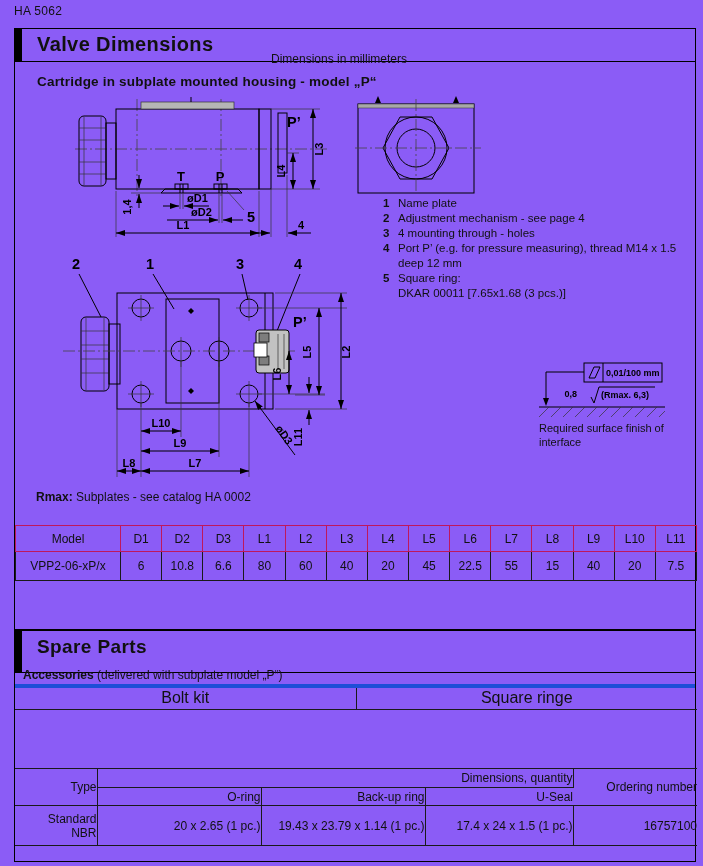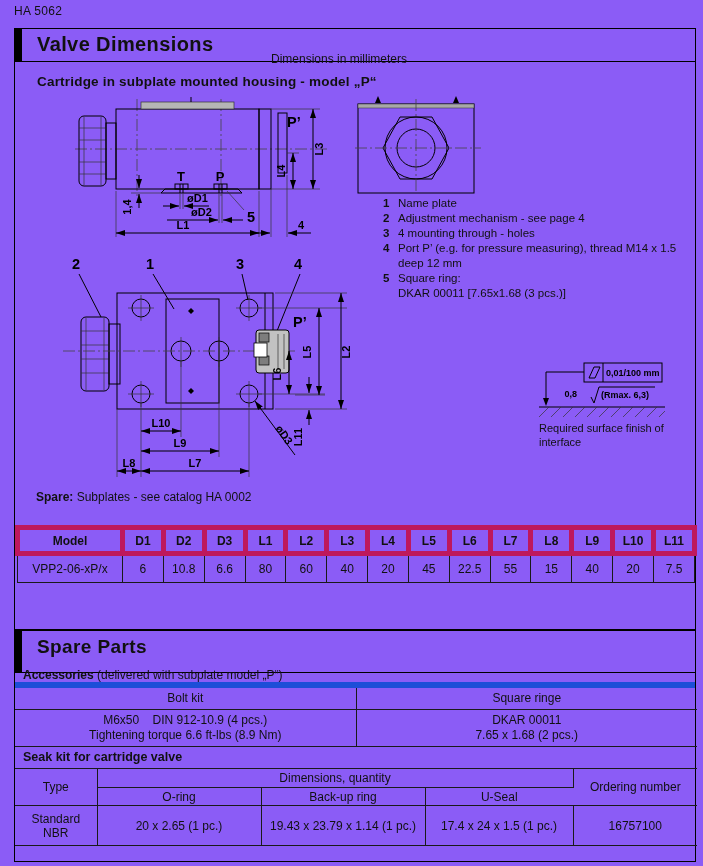--- a/index.html
+++ b/index.html
@@ -38,41 +38,41 @@
   .callouts .num { font-weight:bold; width:15px; flex:none; }
   .pre { white-space:pre-line; }
 
   .sfcap { position:absolute; left:524px; top:392px; width:158px; font-size:11px; line-height:14px; }
   .note { position:absolute; left:21px; top:461px; font-size:12px; }
   .note b { font-weight:bold; }
 
   table { border-collapse:collapse; table-layout:fixed; }
   .dimtable { position:absolute; left:0; top:496px; width:682px; font-size:12px; text-align:center;
               border-top:1.5px solid #000; border-bottom:1.5px solid #000; }
-  .dimtable th { font-weight:bold; height:26px; border:5px solid #be185d; }
+  .dimtable th { font-weight:normal; height:26px; border:1px solid #be185d; }
   .dimtable td { height:29px; border:1px solid #1a1a1a; }
 
   .sp-head { position:absolute; left:0; top:600px; width:100%; height:44px;
              border-top:2px solid #000; border-bottom:1.5px solid #000; }
   .sp-title { position:absolute; left:22px; top:5px; font-size:19px; font-weight:bold; letter-spacing:.4px; }
 
   .accessories { position:absolute; left:0; top:634px; width:100%; height:25px;
-                 border-bottom:6px solid #1d4ed8; font-size:12px; padding:5px 0 0 8px; }
+                 border-bottom:4px solid #1d4ed8; font-size:12px; padding:5px 0 0 8px; }
   .accessories b { font-weight:bold; }
 
-  .bolttable { position:absolute; left:0; top:659px; width:682px; font-size:12px; text-align:center; }
+  .bolttable { position:absolute; left:0; top:659px; width:682px; font-size:16px; text-align:center; }
   .bolttable td { border:1px solid #1a1a1a; border-left:none; border-top:none; }
   .bolttable td:last-child { border-right:none; }
   .bolttable tr.hd td { height:21px; }
   .bolttable tr.ct td { height:37px; line-height:15px; white-space:pre-wrap; }
 
   .sealhead { position:absolute; left:0; top:717px; width:100%; height:22px;
               font-size:12.5px; font-weight:bold; padding:4px 0 0 8px; }
 
-  .sealtable { position:absolute; left:0; top:739px; width:682px; font-size:12px; text-align:center;
+  .sealtable { position:absolute; left:0; top:739px; width:682px; font-size:12px; text-align:right;
                border-top:1px solid #1a1a1a; border-bottom:1.5px solid #000; }
   .sealtable td { border:1px solid #1a1a1a; border-left:none; }
   .sealtable td:last-child { border-right:none; }
   .sealtable tr.h1 td { height:19px; }
   .sealtable tr.h2 td { height:18px; }
   .sealtable tr.dt td { height:40px; line-height:14px; }
 </style>
 </head>
 <body>
 
@@ -340,21 +340,21 @@
         <line class="thin" x1="80" y1="62" x2="90" y2="52"></line>
         <line class="thin" x1="92" y1="62" x2="102" y2="52"></line>
         <line class="thin" x1="104" y1="62" x2="114" y2="52"></line>
         <line class="thin" x1="116" y1="62" x2="126" y2="52"></line>
         <line class="thin" x1="128" y1="62" x2="134" y2="56"></line>
       </g>
     </svg>
     <div class="sfcap">Required surface finish of interface</div>
 
     <div class="note">
-      <b>Spare:</b><span> Subplates - see catalog HA 0002</span>
+      <b>Rmax:</b><span> Subplates - see catalog HA 0002</span>
     </div>
 
     <table class="dimtable">
       <colgroup>
         <col style="width:105px">
           <col>
           <col>
           <col>
           <col>
           <col>
@@ -418,30 +418,23 @@
     <table class="bolttable">
       <colgroup>
           <col style="width:341px">
           <col style="width:341px">
         </colgroup>
       <tbody>
           <tr class="hd">
         <td>Bolt kit</td>
         <td>Square ringe</td>
       </tr>
-      <tr class="ct">
-        <td>M6x50    DIN 912-10.9 (4 pcs.)
-Tightening torque 6.6 ft-lbs (8.9 Nm)</td>
-        <td>DKAR 00011
-7.65 x 1.68 (2 pcs.)</td>
-      </tr>
     </tbody>
       </table>
 
-    <div class="sealhead">Seak kit for cartridge valve</div>
 
     <table class="sealtable">
       <colgroup>
         <col style="width:82px">
           <col style="width:164px">
           <col style="width:164px">
           <col style="width:148px">
           <col style="width:124px">
       </colgroup>
       <tbody>

